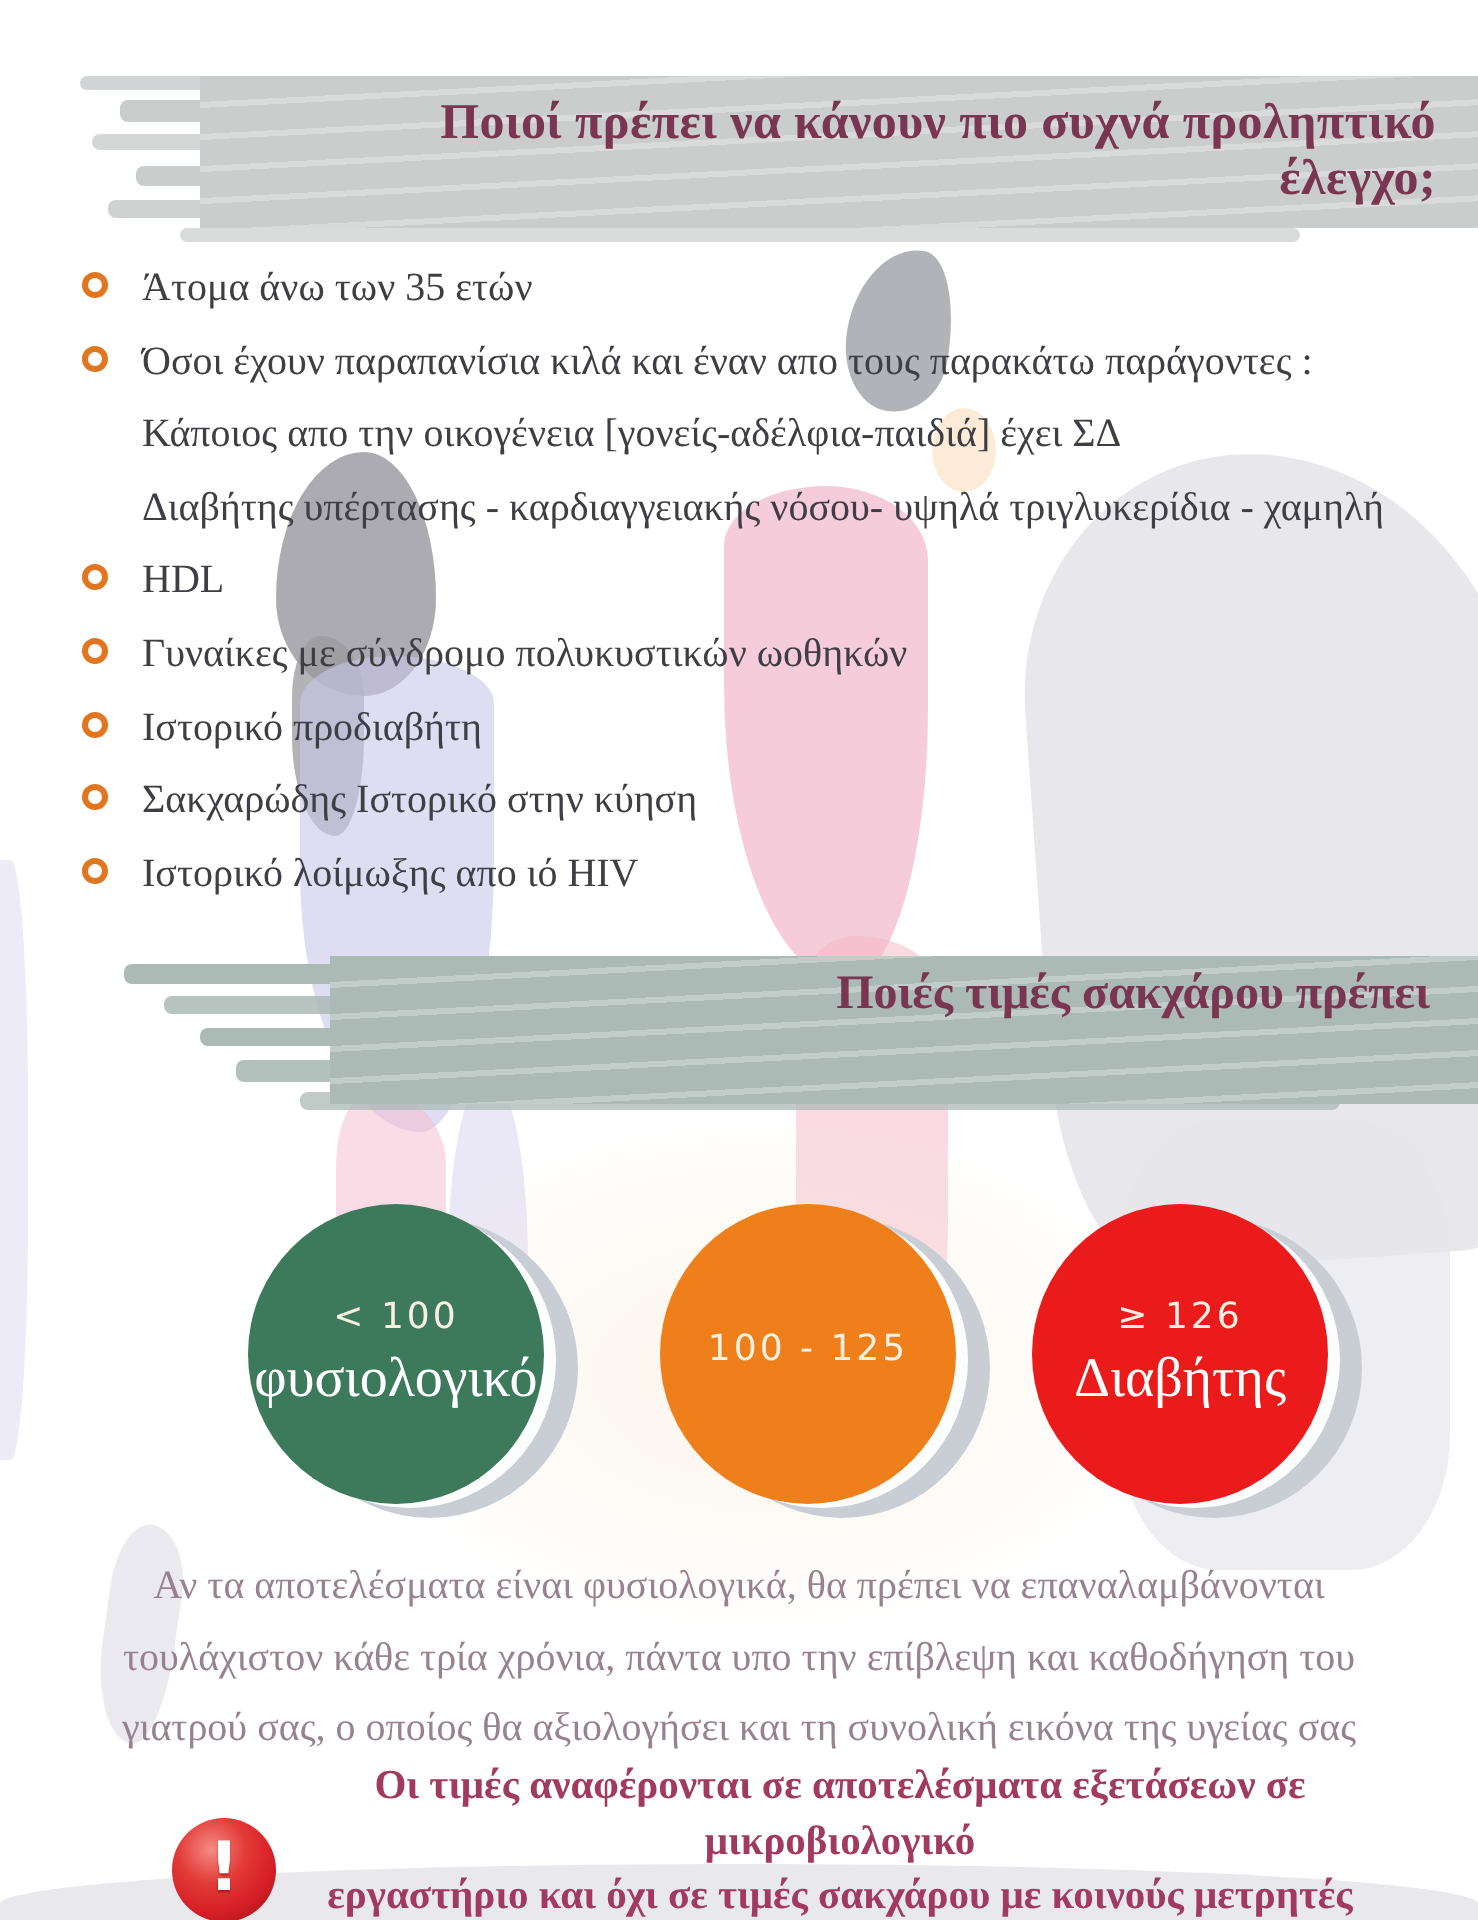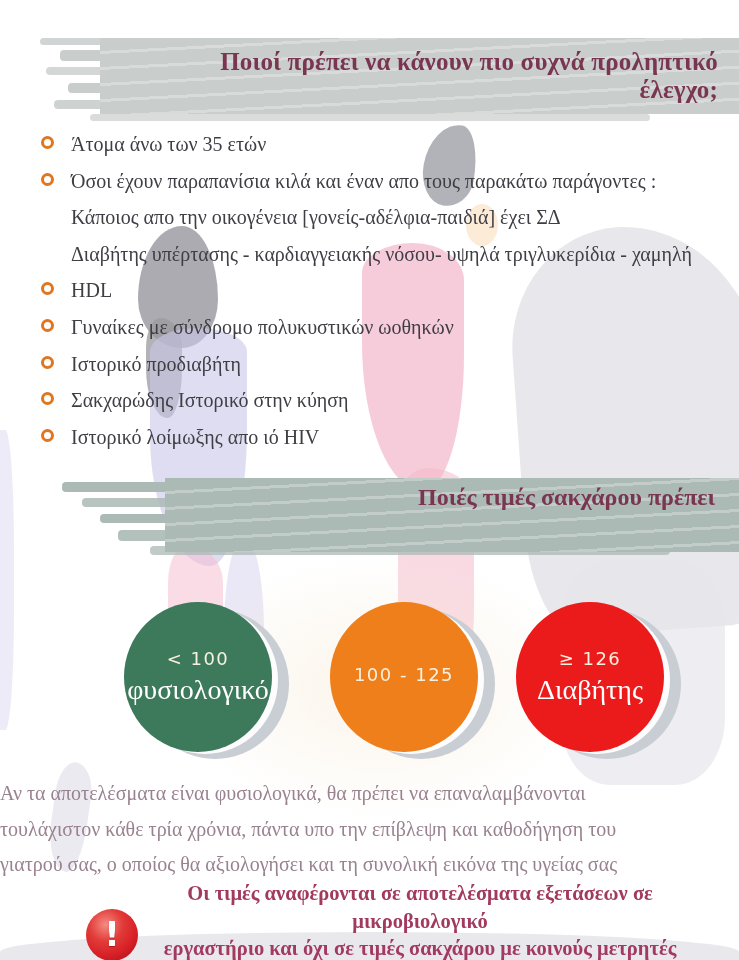--- a/index.html
+++ b/index.html
@@ -80,21 +80,21 @@
   .circles > .circle-wrap:nth-of-type(1){left:124px;}
   .circles > .circle-wrap:nth-of-type(2){left:330px;}
   .circles > .circle-wrap:nth-of-type(3){left:516px;}
   .circle{width:148px;height:150px;border-radius:50%;
     display:flex;flex-direction:column;align-items:center;justify-content:center;
     box-shadow:7px 3px 0 -1px #FDFDFE, 17px 7px 0 0 #C9CED5;}
   .circle .value{font-family:"DejaVu Sans",sans-serif;font-size:18px;letter-spacing:1.5px;
     color:#F8F0E0;margin-bottom:5px;}
   .circle .label{font-size:28px;color:#FFFFFF;}
   
-  .advice{position:absolute;z-index:3;left:0;top:776px;width:739px;}
+  .advice{position:absolute;z-index:3;left:0;top:776px;width:739px;text-align:center;}
   .advice div{font-size:20px;line-height:35.5px;color:var(--advice-text);}
   
   .warning{position:absolute;z-index:3;left:86px;top:880px;width:600px;display:flex;align-items:center;gap:16px;}
   .warn-icon{flex:0 0 auto;width:52px;height:52px;border-radius:50%;
     background:radial-gradient(circle at 38% 30%,#F58B84 0%,#E23B38 35%,var(--warn-icon) 65%,#9C1016 100%);
     display:flex;align-items:center;justify-content:center;}
   .warn-icon span{font-family:"DejaVu Sans",sans-serif;font-weight:700;font-size:34px;color:#FDFDFD;
     line-height:1;margin-top:-2px;text-shadow:0 1px 1px rgba(120,0,0,.5);}
   .warn-text{flex:1;text-align:center;}
   .warn-text div{font-size:20.5px;font-weight:700;line-height:27.5px;color:var(--warn-text);}

